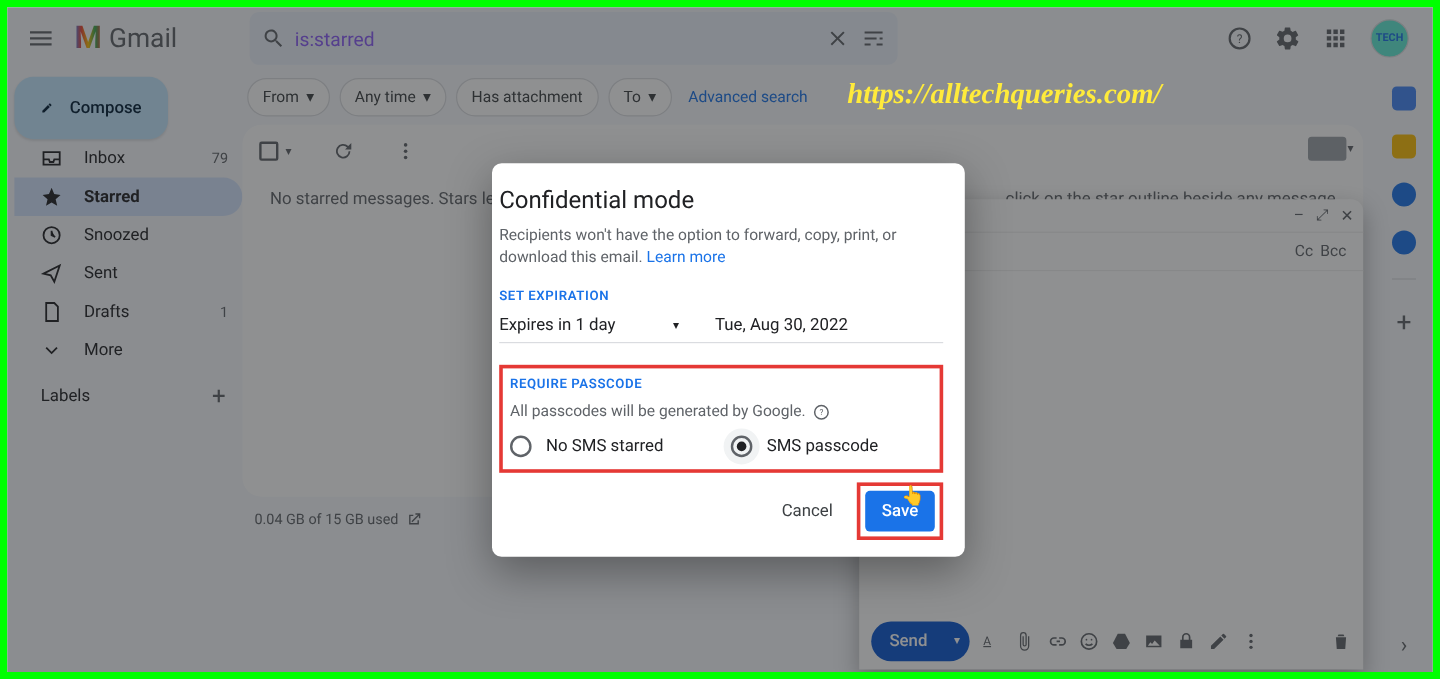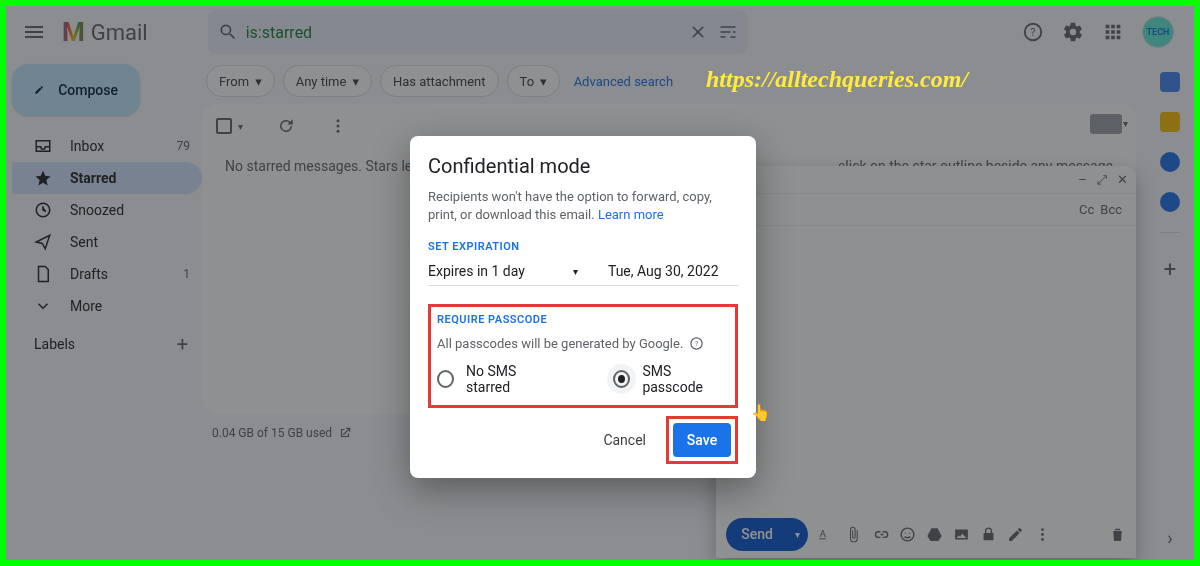--- a/index.html
+++ b/index.html
@@ -5,29 +5,29 @@
 *{box-sizing:border-box;margin:0;padding:0;font-family:'Google Sans',Roboto,Arial,sans-serif}
 body{background:#00ff00;padding:6px;width:1200px;height:566px;overflow:hidden;position:relative}
 .frame{background:#f6f8fc;width:100%;height:100%;position:relative;overflow:hidden}
 .scrim{position:absolute;inset:0;background:rgba(32,33,36,0.5);z-index:5}
 .header{display:flex;align-items:center;height:52px;padding:4px 8px 4px 16px}
 .menu-icon{width:24px;height:24px;color:#5f6368;cursor:pointer;margin-right:16px}
 .logo{display:flex;align-items:center;gap:6px;margin-right:60px}
 .logo-m{font-size:26px;font-weight:700;background:linear-gradient(90deg,#4285F4 0%,#EA4335 25%,#FBBC04 50%,#34A853 75%,#EA4335 100%);-webkit-background-clip:text;color:transparent}
 .logo-text{font-size:22px;color:#5f6368}
 .search-bar{display:flex;align-items:center;background:#eaf1fb;border-radius:8px;height:44px;width:540px;padding:0 10px;position:relative}
-.search-bar input{flex:1;border:none;background:transparent;font-size:16px;outline:none;color:#15803d;padding:0 8px}
+.search-bar input{flex:1;border:none;background:transparent;font-size:16px;outline:none;color:#8b5cf6;padding:0 8px}
 .sicon{width:20px;height:20px;color:#5f6368}
 .header-right{margin-left:auto;display:flex;align-items:center;gap:18px;padding-right:12px}
 .hicon{width:22px;height:22px;color:#5f6368;cursor:pointer}
 .avatar{width:32px;height:32px;border-radius:50%;background:#5eead4;display:flex;align-items:center;justify-content:center;color:#1a73e8;font-size:9px;font-weight:700;border:1px solid #dadce0}
 .body{display:flex;height:calc(100% - 52px)}
 .sidebar{width:196px;padding:6px 0 0 6px}
 .compose-btn{display:flex;align-items:center;gap:14px;background:#c2e7ff;border:none;border-radius:16px;height:52px;width:128px;padding:0 22px;font-size:14px;font-weight:500;color:#001d35;cursor:pointer;box-shadow:0 1px 2px rgba(0,0,0,0.1)}
-.nav{margin-top:14px}
+.nav{}
 .nav-item{display:flex;align-items:center;height:32px;border-radius:0 16px 16px 0;padding:0 12px 0 22px;font-size:14px;color:#202124;cursor:pointer;gap:18px}
 .nav-item.active{background:#d3e3fd;font-weight:700}
 .nav-item .nicon{width:18px;height:18px;color:#202124}
 .nav-item.active .nicon{color:#202124}
 .nav-item .count{margin-left:auto;font-size:12px;color:#5f6368}
 .labels-row{display:flex;align-items:center;justify-content:space-between;padding:10px 14px 0 22px;font-size:14px;color:#202124}
 .main{flex:1;padding:0 10px 0 0;position:relative}
 .filter-row{display:flex;align-items:center;gap:8px;height:46px;padding:6px 4px}
 .chip{display:flex;align-items:center;gap:6px;border:1px solid #dadce0;border-radius:16px;background:#fff;height:32px;padding:0 12px;font-size:13px;color:#3c4043;cursor:pointer}
 .adv-link{color:#1a73e8;font-size:13px;margin-left:6px;cursor:pointer}
@@ -49,21 +49,21 @@
 .rail-plus{font-size:22px;color:#5f6368;cursor:pointer;margin-top:4px}
 .rail-arrow{margin-top:auto;margin-bottom:12px;font-size:18px;color:#5f6368}
 .compose-panel{position:absolute;right:58px;bottom:2px;width:420px;height:392px;background:#fff;border-radius:10px 10px 0 0;box-shadow:0 8px 20px rgba(0,0,0,0.3);z-index:3;display:flex;flex-direction:column}
 .cp-head{display:flex;align-items:center;justify-content:flex-end;height:28px;padding:0 8px;gap:10px;color:#5f6368;font-size:13px;border-bottom:1px solid #eee}
 .cp-rec{height:32px;border-bottom:1px solid #eee;padding:0 14px;display:flex;align-items:center;justify-content:flex-end;color:#5f6368;font-size:13px;gap:6px}
 .cp-foot{margin-top:auto;display:flex;align-items:center;height:48px;padding:0 10px;gap:10px}
 .send-btn{background:#0b57d0;color:#fff;border:none;border-radius:18px;height:33px;width:82px;display:flex;align-items:center;justify-content:center;font-size:14px;font-weight:500;cursor:pointer;position:relative;padding-right:20px}
 .send-btn::after{content:'▾';position:absolute;right:8px;font-size:10px;color:#fff}
 .ft-icon{width:17px;height:17px;color:#5f6368;cursor:pointer}
 .ft-trash{margin-left:auto}
-.modal{position:absolute;left:404px;top:130px;width:346px;background:#fff;border-radius:8px;box-shadow:0 12px 36px rgba(0,0,0,0.35);z-index:10;padding:18px 18px 14px 18px}
+.modal{position:absolute;left:404px;top:130px;width:394px;background:#fff;border-radius:8px;box-shadow:0 12px 36px rgba(0,0,0,0.35);z-index:10;padding:18px 18px 14px 6px}
 .m-title{font-size:20px;color:#202124;margin-bottom:10px}
 .m-desc{font-size:13px;color:#5f6368;line-height:1.4;margin-bottom:16px}
 .m-desc a{color:#1a73e8;text-decoration:none}
 .m-sec{font-size:11px;color:#1a73e8;font-weight:600;letter-spacing:0.5px;margin-bottom:10px}
 .m-exp-row{display:flex;align-items:center;gap:30px;font-size:14px;color:#202124;padding-bottom:6px;border-bottom:1px solid #dadce0;margin-bottom:18px}
 .m-exp-sel{display:flex;align-items:center;gap:48px;cursor:pointer}
 .red-box{border:3px solid #e53935;padding:6px 6px 10px 6px;margin-bottom:8px}
 .m-sub{font-size:13px;color:#5f6368;display:flex;align-items:flex-end;gap:6px;margin-bottom:12px}
 .radio-row{display:flex;align-items:center;gap:56px;font-size:14px;color:#202124}
 .radio{display:flex;align-items:center;gap:12px;cursor:pointer}

